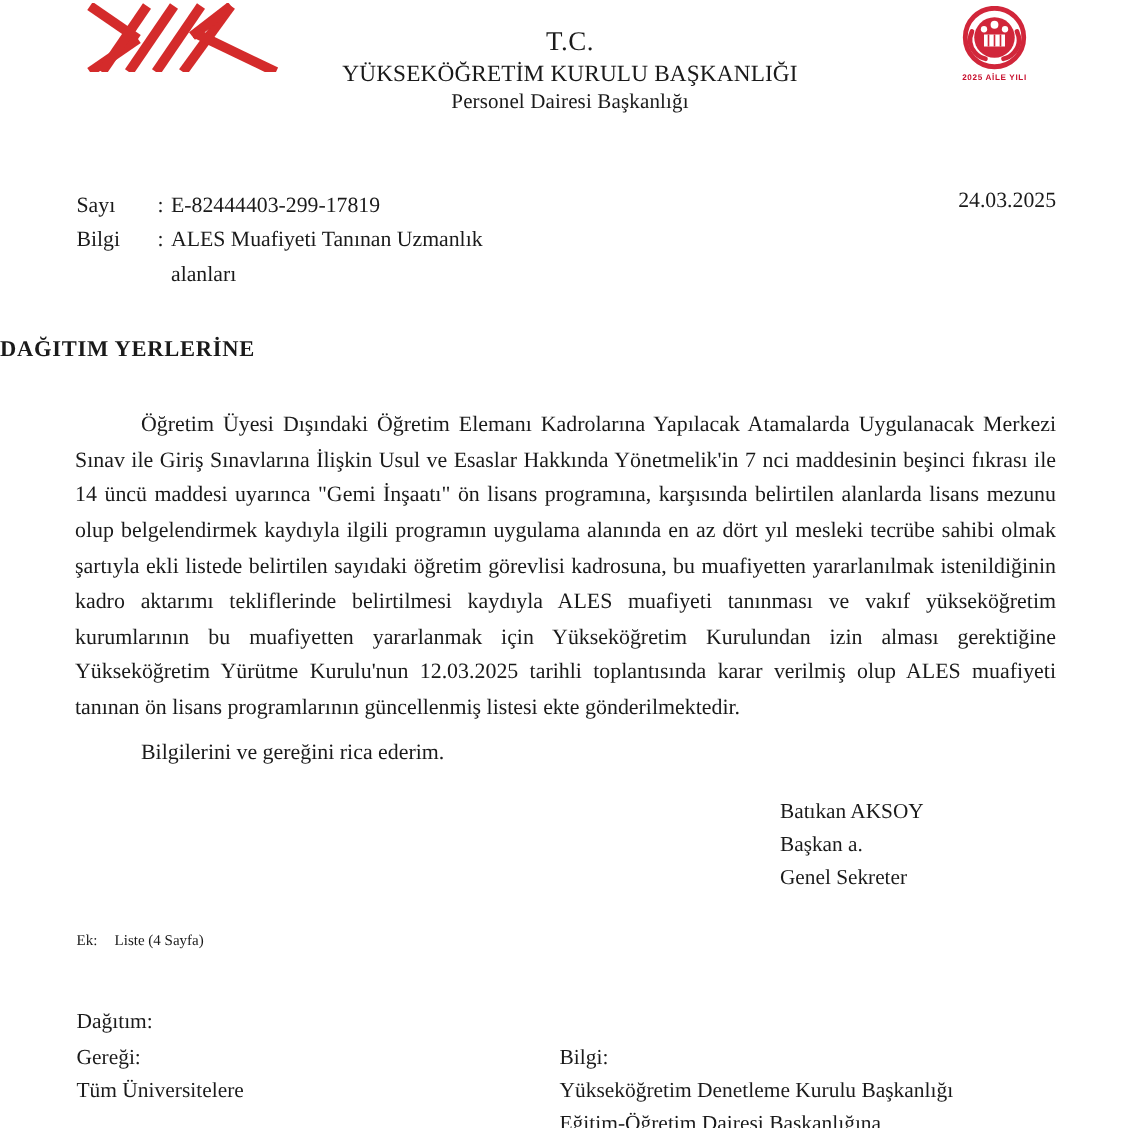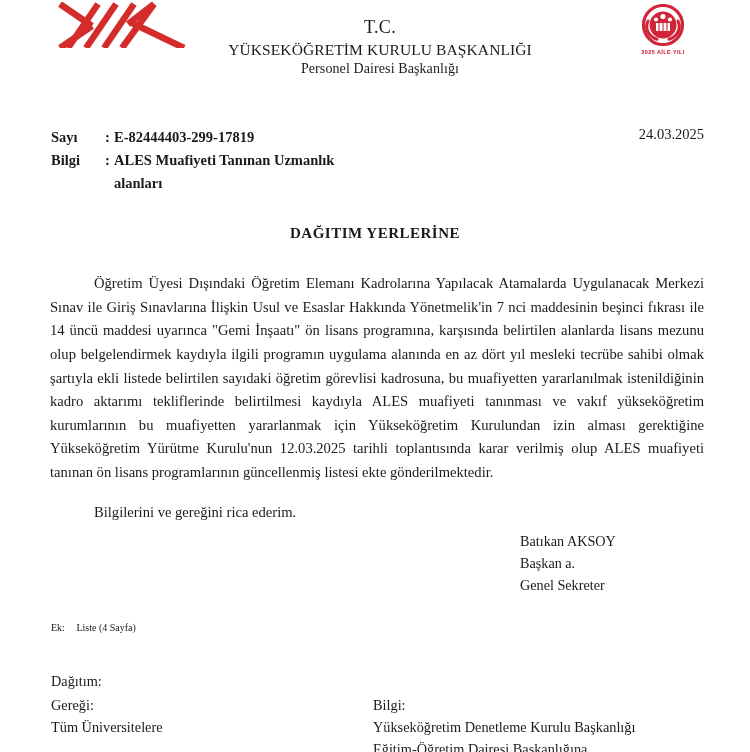--- a/index.html
+++ b/index.html
@@ -79,21 +79,20 @@
   }
 
   
   .meta-block {
     position: absolute;
     left: 51px;
     top: 126px;
     width: 400px;
     font-size: 14.5px;
     line-height: 1.58;
-    font-weight: bold;
   }
   .meta-row {
     display: flex;
     align-items: flex-start;
   }
   .meta-label {
     width: 54px;
     flex: 0 0 54px;
   }
   .meta-sep {
@@ -112,21 +111,21 @@
     font-size: 14.5px;
     white-space: nowrap;
   }
 
   
   .recipient {
     position: absolute;
     top: 225px;
     left: 0;
     width: 750px;
-    text-align: center;
+    text-align: left;
     font-size: 15px;
     font-weight: bold;
     letter-spacing: 0.5px;
   }
 
   
   .doc-body {
     position: absolute;
     left: 50px;
     top: 272px;
@@ -134,21 +133,21 @@
     font-size: 14.6px;
     line-height: 1.62;
     text-align: justify;
     text-justify: inter-word;
   }
   .doc-body p {
     margin: 0;
     text-indent: 44px;
   }
   .doc-body p + p {
-    margin-top: 16px;
+    margin-top: 6px;
   }
 
   
   .signature {
     position: absolute;
     top: 530px;
     left: 520px;
     width: 190px;
     text-align: left;
     font-size: 14.2px;

